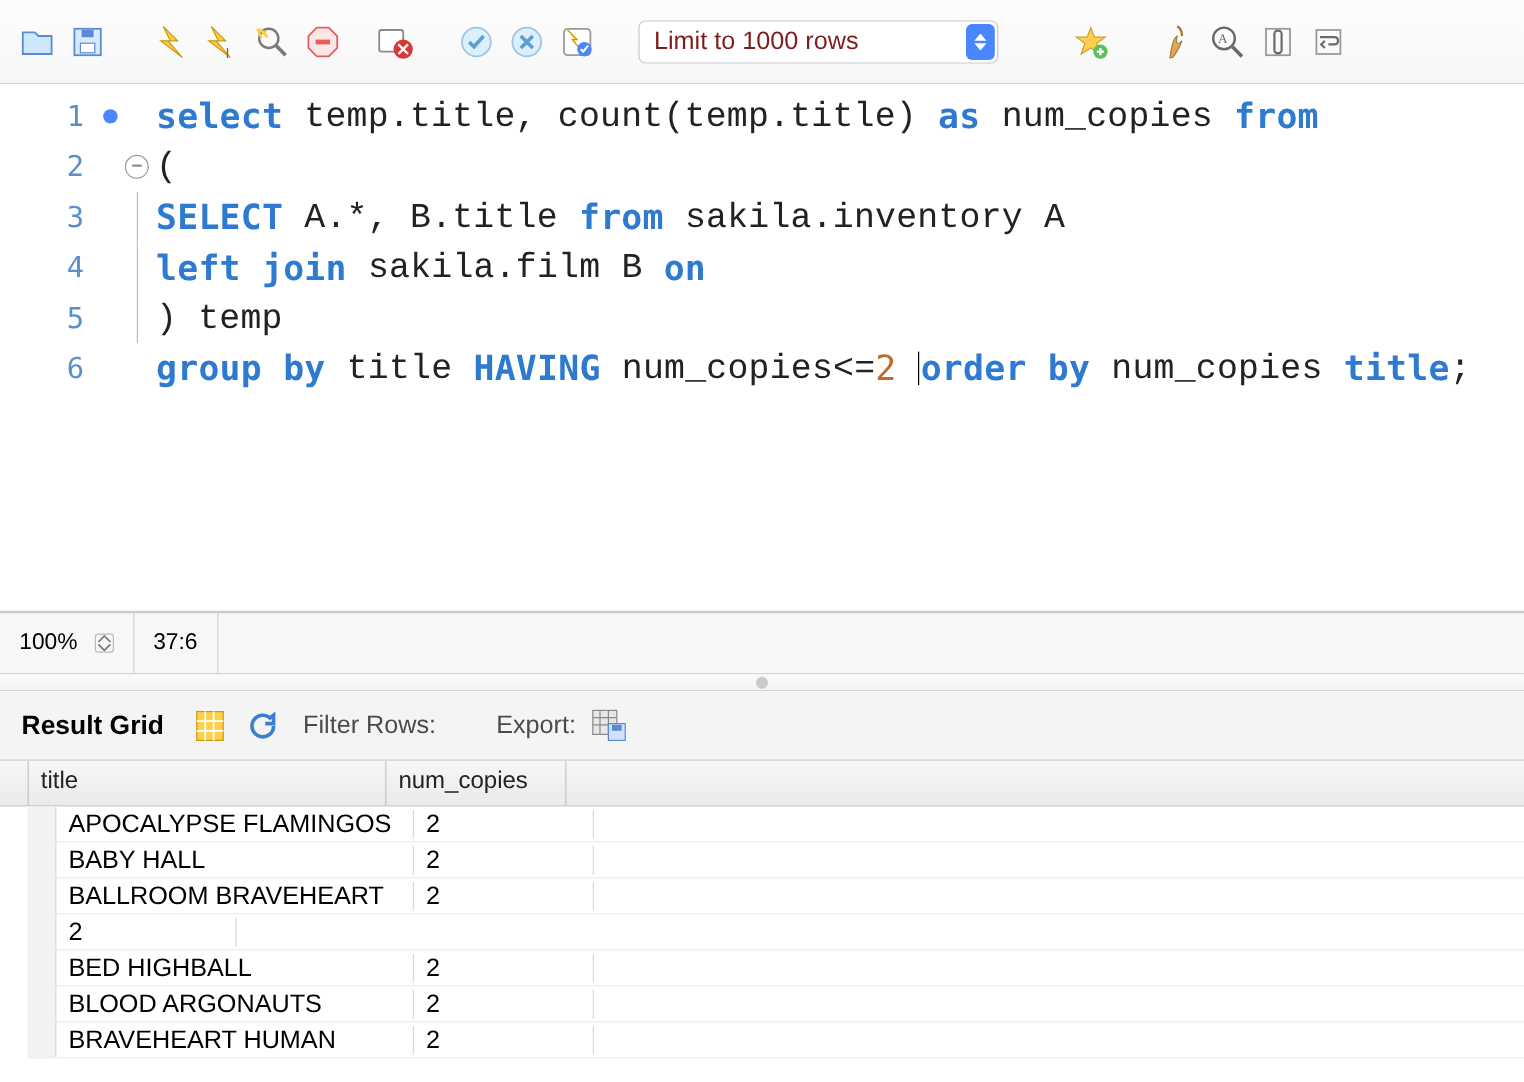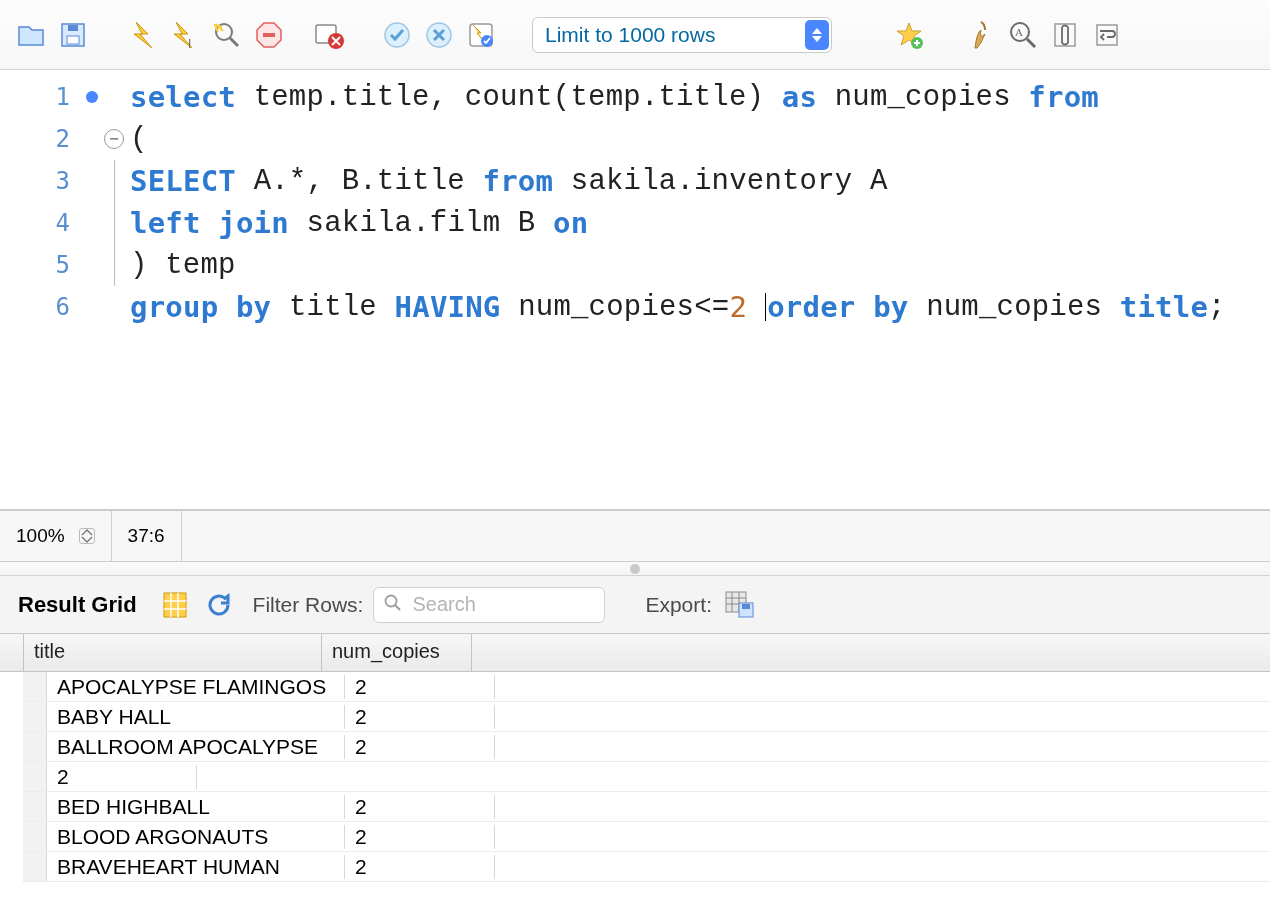--- a/index.html
+++ b/index.html
@@ -7,21 +7,21 @@
   .toolbar {
     height:70px; border-bottom:1px solid #d6d6d6; display:flex; align-items:center;
     padding:0 10px; background:linear-gradient(#fdfdfd,#f7f7f7);
   }
   .tb-btn { width:34px; height:34px; margin:0 4px; display:flex; align-items:center; justify-content:center; cursor:pointer; border-radius:3px; }
   .tb-sep { width:28px; }
   .limit-select {
     margin-left:30px; position:relative;
     border:1px solid #c9c9c9; border-radius:6px; height:36px; width:300px;
     display:flex; align-items:center; padding:0 12px; background:#fff; font-size:21px;
-    color:#0369a1;
+    color:#7f1d1d;
   }
   .limit-arrows {
     position:absolute; right:2px; top:2px; width:24px; height:30px;
     background:#4a86ff; border-radius:5px; display:flex; flex-direction:column;
     align-items:center; justify-content:center; color:#fff; font-size:10px;
   }
   .limit-arrows svg { display:block; }
 
   
   .editor-wrap { height:440px; display:flex; border-bottom:1px solid #ccc; }
@@ -261,29 +261,20 @@
         <rect x="0" y="0" width="22" height="24" fill="#ffcf4a" stroke="#c99a10"></rect>
         <path d="M7 0v24 M14 0v24 M0 8h22 M0 16h22" stroke="#fff" stroke-width="1.5"></path>
       </svg>
   </div>
   <div class="rt-icon">
     <svg width="26" height="26">
         <path d="M22 13a9 9 0 1 1-3-6.7L22 4v7h-7" fill="none" stroke="#3a7fd0" stroke-width="3"></path>
       </svg>
   </div>
   <span class="filter-label">Filter Rows:</span>
-  <div class="filter-input">
-    <span class="search-glass">
-      <svg width="18" height="18">
-          <circle cx="7" cy="7" r="5.5" fill="none" stroke="#9e9e9e" stroke-width="1.8"></circle>
-          <path d="M11 11 L16 16" stroke="#9e9e9e" stroke-width="2"></path>
-        </svg>
-    </span>
-    <input type="text" placeholder="Search" style="">
-  </div>
   <span class="export-label">Export:</span>
   <div class="rt-icon export-icon">
     <svg width="30" height="28">
         <rect x="1" y="1" width="20" height="20" fill="#e7e7e7" stroke="#8a8a8a"></rect>
         <path d="M1 7h20 M1 13h20 M7 1v20 M14 1v20" stroke="#8a8a8a" stroke-width="1"></path>
         <rect x="14" y="12" width="14" height="14" fill="#cfe2ff" stroke="#5a8ad6"></rect>
         <rect x="17" y="13" width="8" height="5" fill="#5a8ad6"></rect>
       </svg>
   </div>
 </div>
@@ -303,21 +294,21 @@
       <div class="c-rest"></div>
     </div>
     <div class="grid-row">
       <div class="c0"></div>
       <div class="c-title">BABY HALL</div>
       <div class="c-num">2</div>
       <div class="c-rest"></div>
     </div>
     <div class="grid-row">
       <div class="c0"></div>
-      <div class="c-title">BALLROOM APOCALYPSE</div>
+      <div class="c-title">BALLROOM BRAVEHEART</div>
       <div class="c-num">2</div>
       <div class="c-rest"></div>
     </div>
     <div class="grid-row">
       <div class="c0"></div>
       <div class="c-num">2</div>
       <div class="c-rest"></div>
     </div>
     <div class="grid-row">
       <div class="c0"></div>

